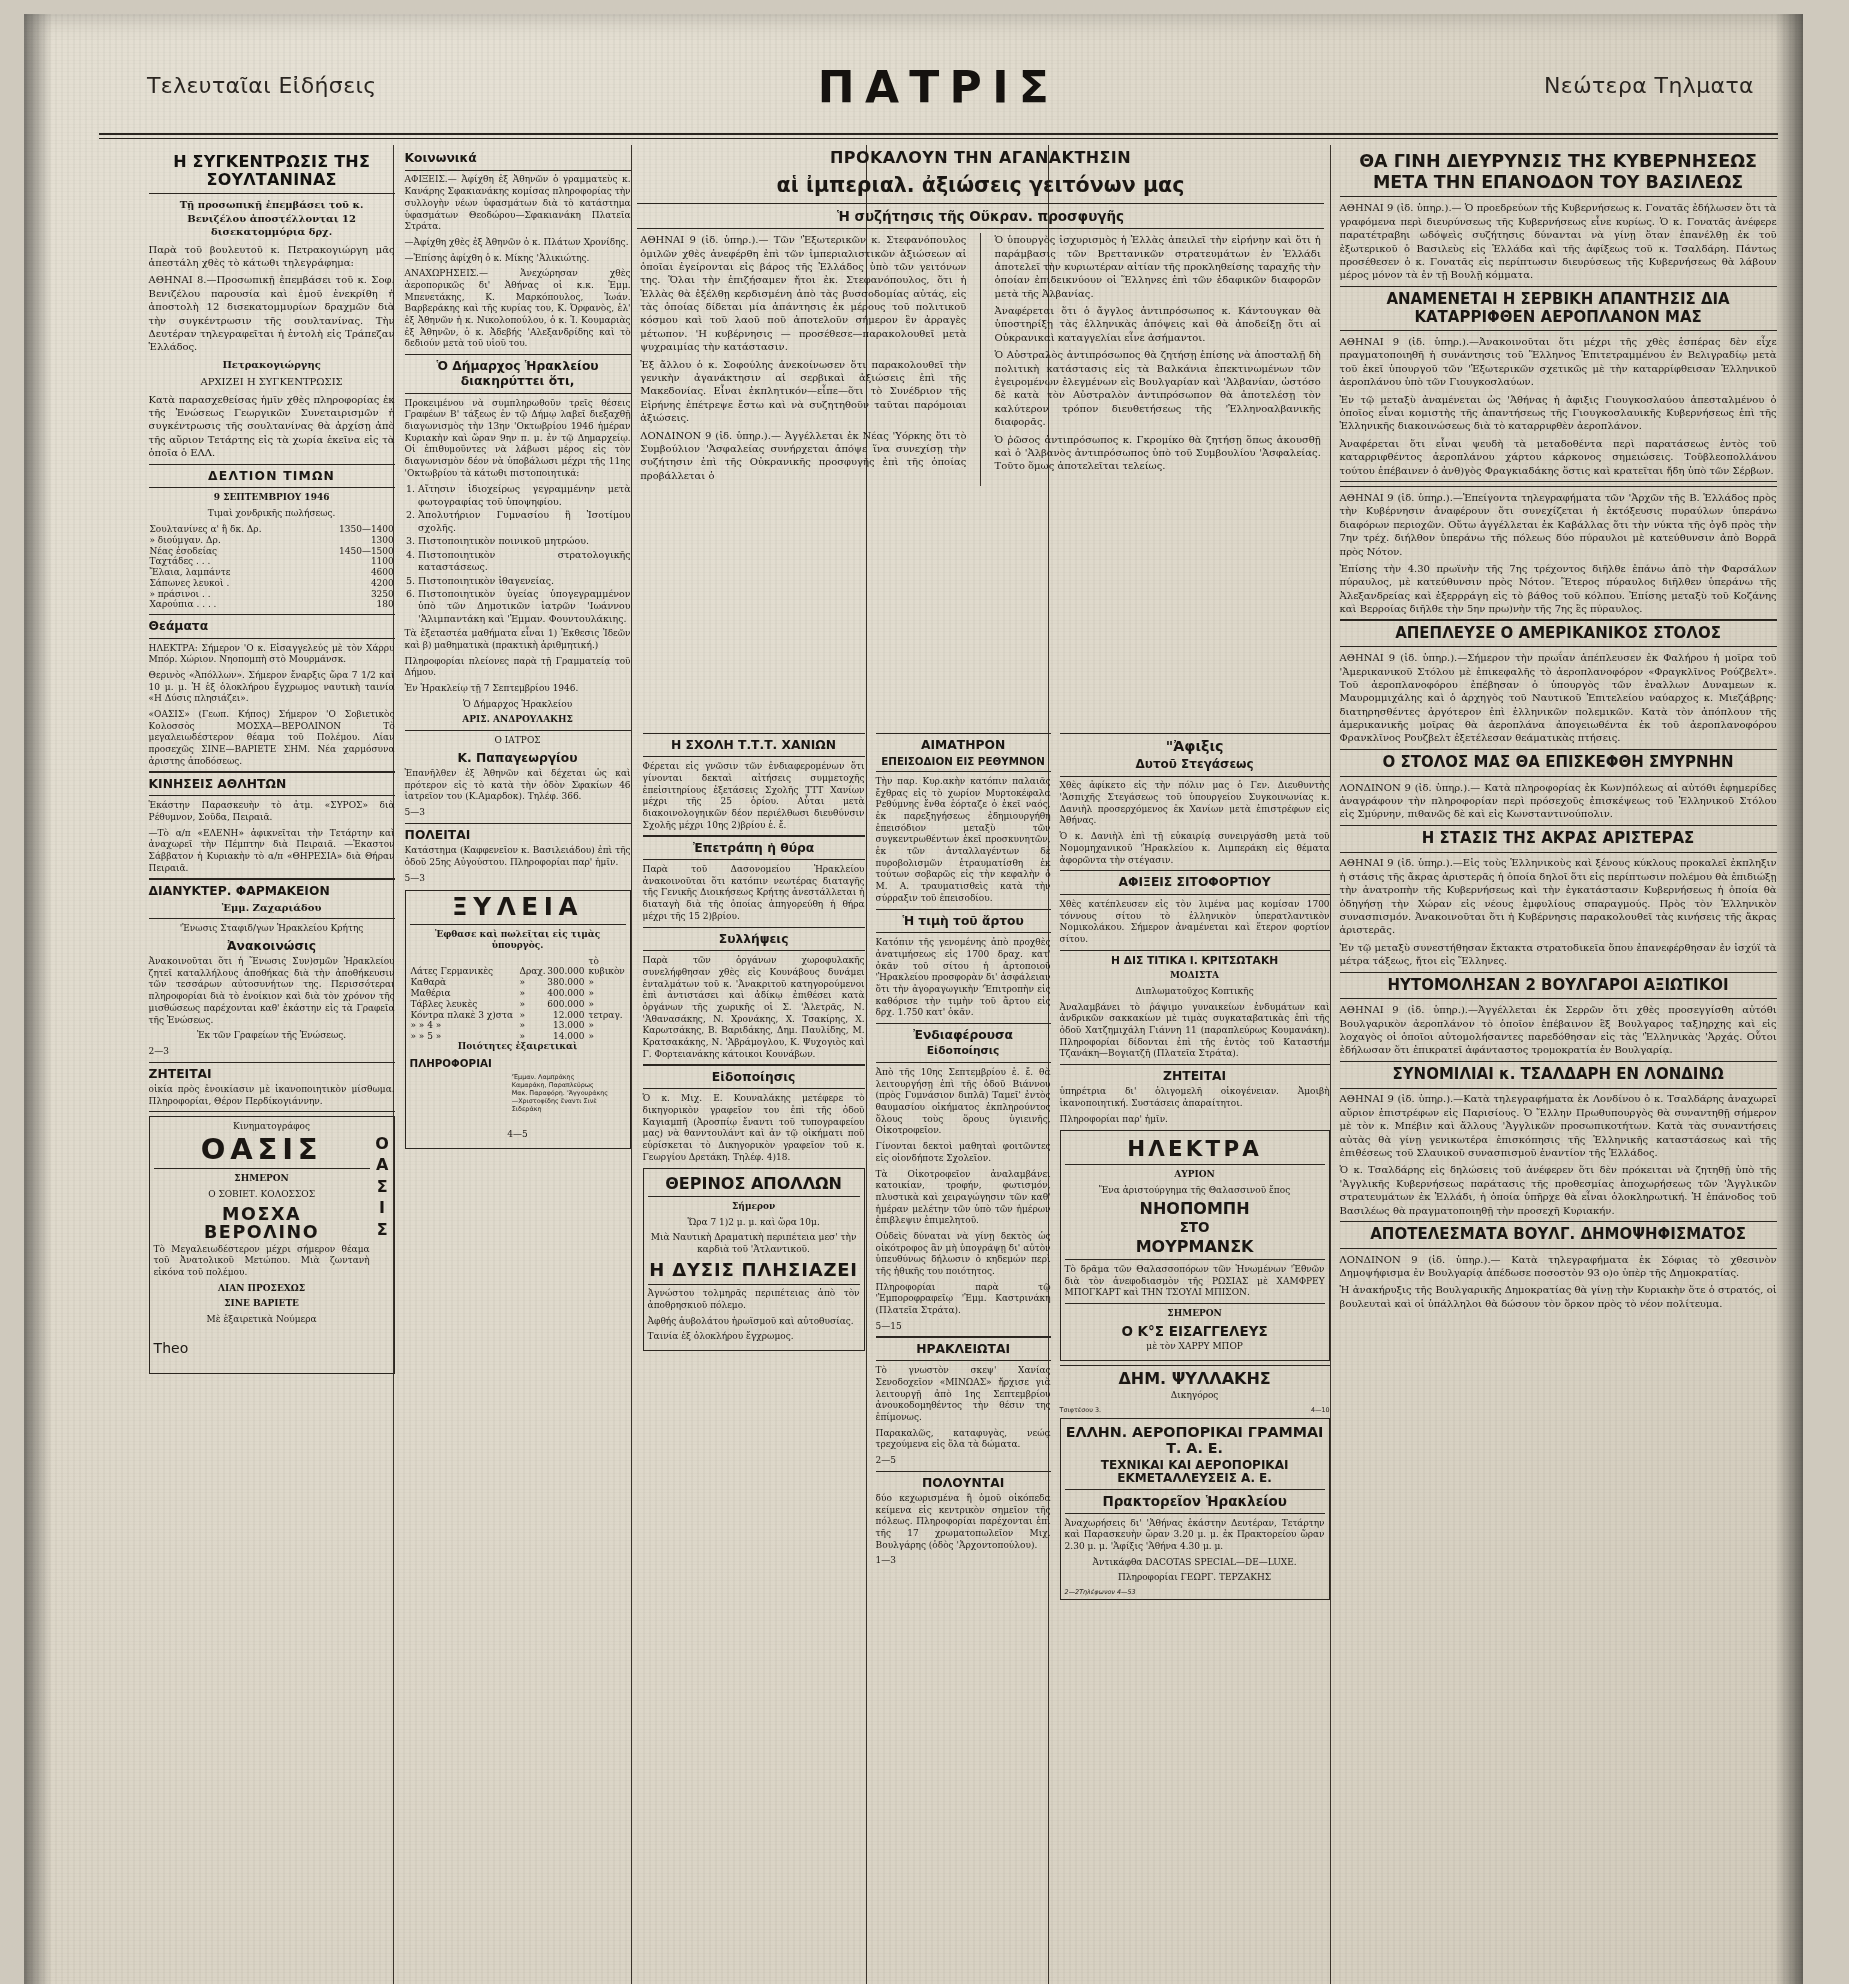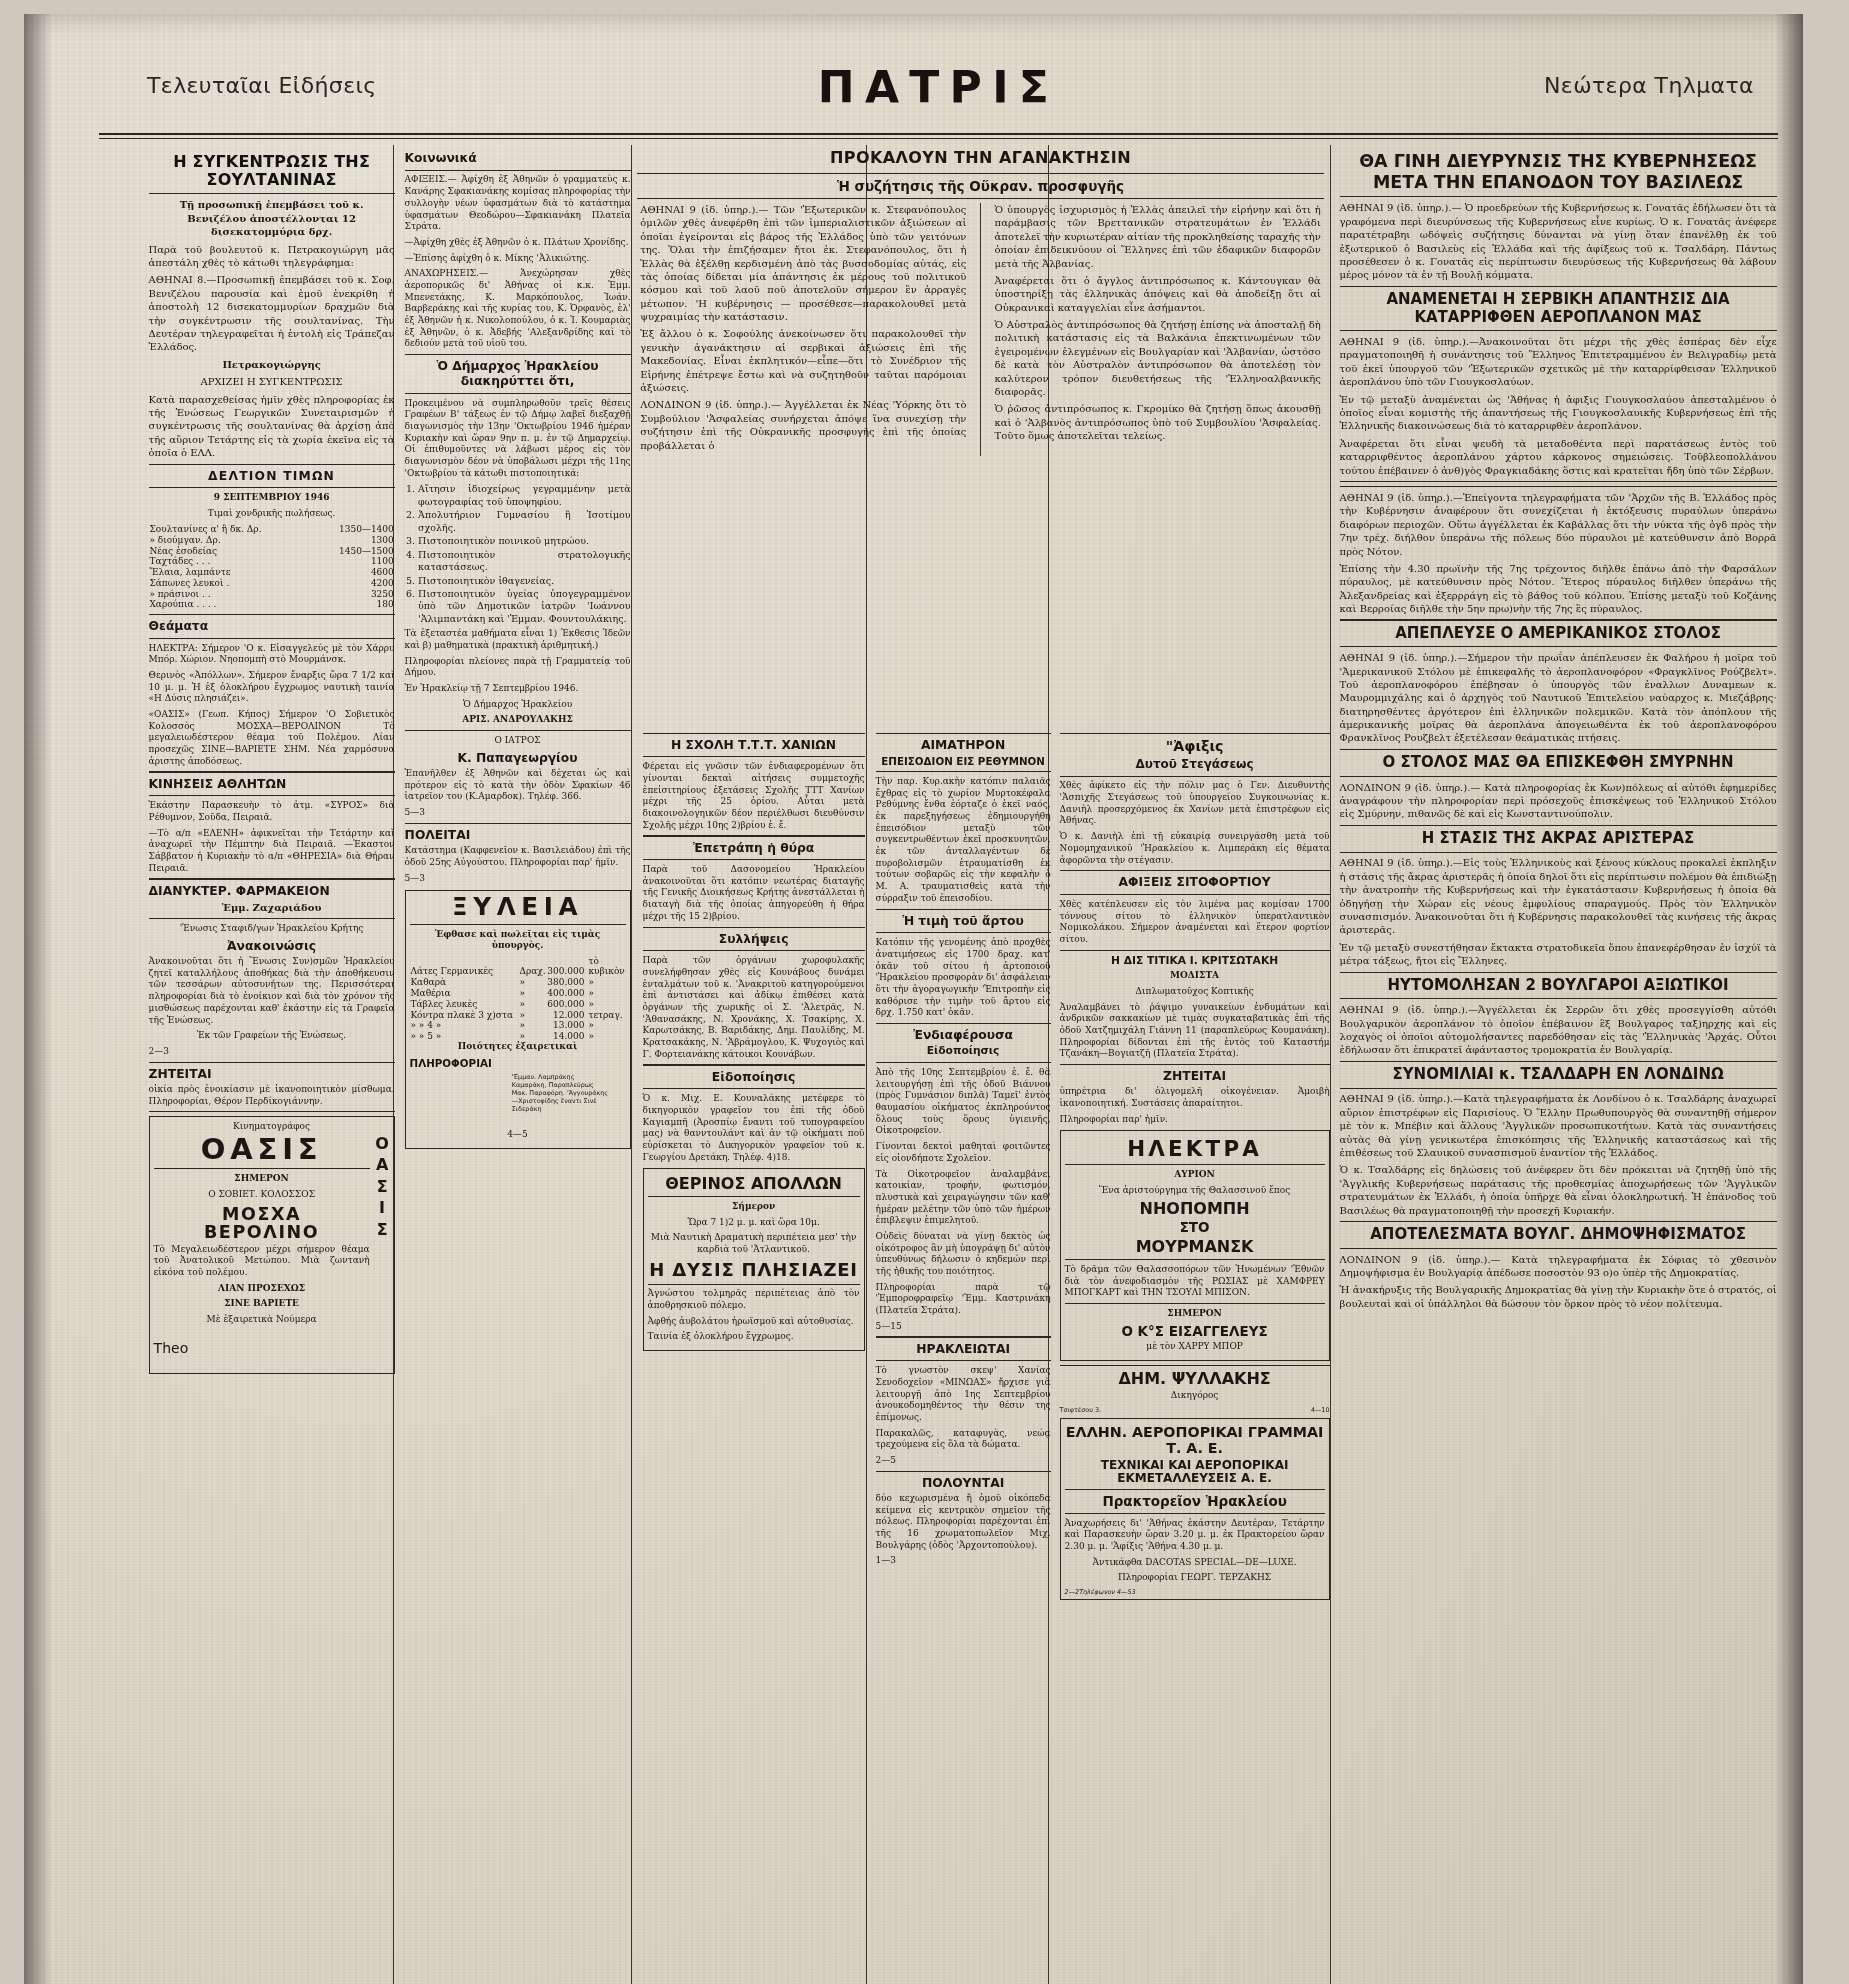--- a/index.html
+++ b/index.html
@@ -324,20 +324,21 @@
         <div style="display:flex;gap:4px;align-items:flex-start;">
           <div style="font-weight:700;font-size:10.3px;white-space:nowrap">ΠΛΗΡΟΦΟΡΙΑΙ</div>
           <div class="body small" style="margin:16px">'Ἐμμαν. Λαμπράκης Καμαράκη, Παραπλεύρως Μακ. Παραφόρη. 'Ἀγγουράκης—Χριστοφίδης ἔναντι Σινὲ Σιδεράκη</div>
         </div>
         <p class="body small center">4—5</p>
       </div>
     </div>
 
     <div class="col" style="left:613px;width:687px;top:135px;">
       <div class="lead">ΠΡΟΚΑΛΟΥΝ ΤΗΝ ΑΓΑΝΑΚΤΗΣΙΝ</div>
+      <div class="lead2" style="margin-top:7.1px">αἱ ἰμπεριαλ. ἀξιώσεις γειτόνων μας</div>
       <div class="hrule" style="margin:6.4px 0 4px"></div>
       <div class="kicker" style="font-size:13.5px">Ἡ συζήτησις τῆς Οὔκραν. προσφυγῆς</div>
       <div class="hrule thin"></div>
       <div style="display:flex;gap:10.3px;">
         <div style="flex:1;padding:0 3.2px;">
           <p class="body">ΑΘΗΝΑΙ 9 (ἰδ. ὑπηρ.).— Τῶν 'Ἐξωτερικῶν κ. Στεφανόπουλος ὁμιλῶν χθὲς ἀνεφέρθη ἐπὶ τῶν ἰμπεριαλιστικῶν ἀξιώσεων αἱ ὁποῖαι ἐγείρονται εἰς βάρος τῆς Ἑλλάδος ὑπὸ τῶν γειτόνων της. Ὅλαι τὴν ἐπιζήσαμεν ἤτοι ἐκ. Στεφανόπουλος, ὅτι ἡ Ἑλλὰς θὰ ἐξέλθῃ κερδισμένη ἀπὸ τὰς βυσσοδομίας αὐτάς, εἰς τὰς ὁποίας δίδεται μία ἀπάντησις ἐκ μέρους τοῦ πολιτικοῦ κόσμου καὶ τοῦ λαοῦ ποῦ ἀποτελοῦν σήμερον ἓν ἀρραγὲς μέτωπον. 'Η κυβέρνησις — προσέθεσε—παρακολουθεῖ μετὰ ψυχραιμίας τὴν κατάστασιν.</p>
           <p class="body">Ἐξ ἄλλου ὁ κ. Σοφούλης ἀνεκοίνωσεν ὅτι παρακολουθεῖ τὴν γενικὴν ἀγανάκτησιν αἱ σερβικαὶ ἀξιώσεις ἐπὶ τῆς Μακεδονίας. Εἶναι ἐκπλητικόν—εἶπε—ὅτι τὸ Συνέδριον τῆς Εἰρήνης ἐπέτρεψε ἔστω καὶ νὰ συζητηθοῦν ταῦται παρόμοιαι ἀξιώσεις.</p>
           <p class="body">ΛΟΝΔΙΝΟΝ 9 (ἰδ. ὑπηρ.).— Ἀγγέλλεται ἐκ Νέας 'Υόρκης ὅτι τὸ Συμβούλιον 'Ἀσφαλείας συνήρχεται ἀπόψε ἵνα συνεχίσῃ τὴν συζήτησιν ἐπὶ τῆς Οὐκρανικῆς προσφυγῆς ἐπὶ τῆς ὁποίας προβάλλεται ὁ</p>
         </div>
         <div style="width:1.2px;background:#3a332b"></div>
@@ -410,21 +411,21 @@
 
       <div class="hrule"></div>
       <h3 class="subhead">ΗΡΑΚΛΕΙΩΤΑΙ</h3>
       <div class="hrule thin"></div>
       <p class="body small">Τὸ γνωστὸν σκεψ' Χανίας Σενοδοχεῖον «ΜΙΝΩΑΣ» ἤρχισε γιὰ λειτουργῇ ἀπὸ 1ης Σεπτεμβρίου ἀνουκοδομηθέντος τὴν θέσιν της ἐπίμονως.</p>
       <p class="body small">Παρακαλῶς, καταφυγὰς, νεώᾳ τρεχούμενα εἰς ὅλα τὰ δώματα.</p>
       <p class="body small right">2—5</p>
 
       <div class="hrule"></div>
       <h3 class="subhead">ΠΟΛΟΥΝΤΑΙ</h3>
-      <p class="body small">δύο κεχωρισμένα ἢ ὁμοῦ οἰκόπεδα κείμενα εἰς κεντρικὸν σημεῖον τῆς πόλεως. Πληροφορίαι παρέχονται ἐπὶ τῆς 16 χρωματοπωλεῖον Μιχ. Βουλγάρης (ὁδὸς 'Ἀρχοντοπούλου).</p>
+      <p class="body small">δύο κεχωρισμένα ἢ ὁμοῦ οἰκόπεδα κείμενα εἰς κεντρικὸν σημεῖον τῆς πόλεως. Πληροφορίαι παρέχονται ἐπὶ τῆς 17 χρωματοπωλεῖον Μιχ. Βουλγάρης (ὁδὸς 'Ἀρχοντοπούλου).</p>
       <p class="body small right">1—3</p>
     </div>
 
     <div class="col pad" style="left:1030px;width:270px;top:715px;">
       <div class="hrule"></div>
       <h3 class="subhead" style="font-size:14.3px">"Ἀφιξις</h3>
       <h3 class="subhead" style="font-size:12px">Δυτοῦ Στεγάσεως</h3>
       <div class="hrule thin"></div>
       <p class="body small">Χθὲς ἀφίκετο εἰς τὴν πόλιν μας ὁ Γεν. Διευθυντὴς 'Ἀσπιχῆς Στεγάσεως τοῦ ὑπουργείου Συγκοινωνίας κ. Δανιὴλ προσερχόμενος ἐκ Χανίων μετὰ ἐπιστρέφων εἰς Ἀθήνας.</p>
       <p class="body small">Ὁ κ. Δανιὴλ ἐπὶ τῇ εὐκαιρίᾳ συνειργάσθη μετὰ τοῦ Νομομηχανικοῦ 'Ἡρακλείου κ. Λιμπεράκη εἰς θέματα ἀφορῶντα τὴν στέγασιν.</p>

